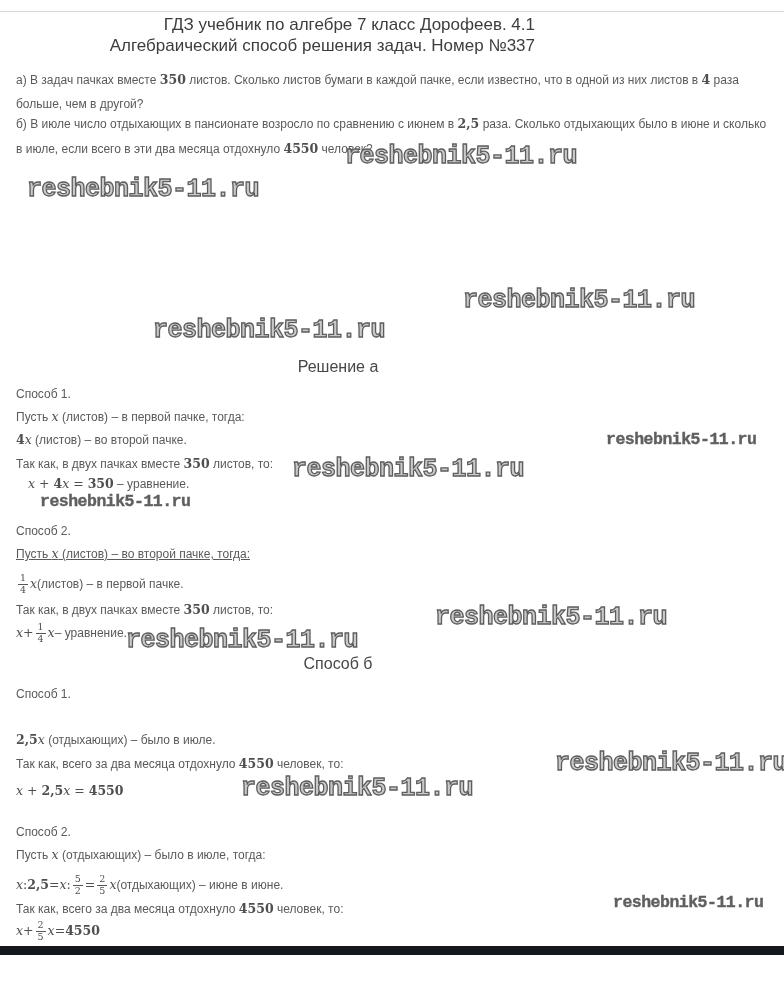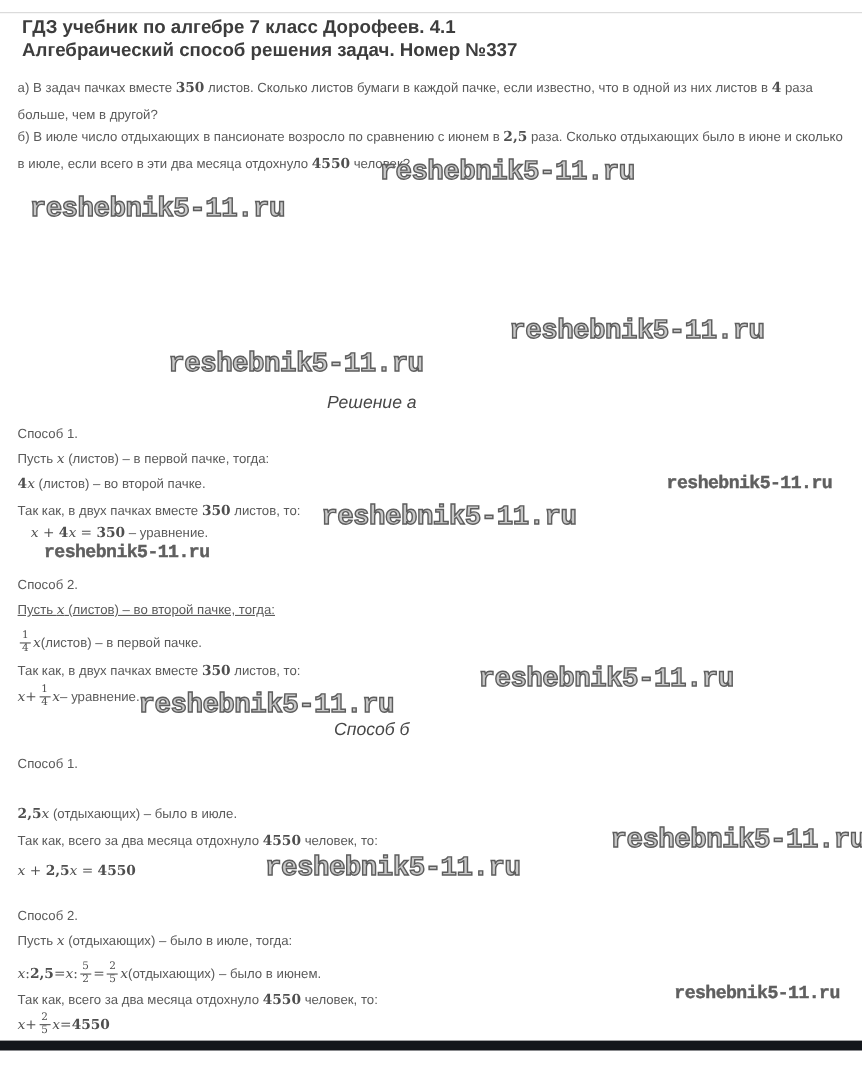--- a/index.html
+++ b/index.html
@@ -1,28 +1,28 @@
 <!DOCTYPE html>
 <html><head>
 <meta charset="utf-8">
 <style>
   html,body{margin:0;padding:0;}
   body{width:784px;height:987px;background:#ffffff;font-family:"Liberation Sans",sans-serif;overflow:hidden;}
   .page{position:relative;width:784px;height:987px;background:#ffffff;}
   .top-line{position:absolute;left:0;top:11px;width:784px;height:1px;background:#d8d8d8;}
   .bottom-bar{position:absolute;left:0;top:946px;width:784px;height:9px;background:#14171c;}
 
-  .titlebox{position:absolute;left:0;top:14px;width:535px;text-align:left;color:#3d3d3d;
-            font-size:17px;line-height:21px;font-weight:700;margin-left:20px;}
+  .titlebox{position:absolute;left:0;top:14px;width:535px;text-align:right;color:#3d3d3d;
+            font-size:17px;line-height:21px;font-weight:400;}
 
   .para{position:absolute;left:16px;width:752px;font-size:12px;line-height:23.5px;color:#5a5a5a;}
   .para-a{top:68px;}
   .para-b{top:112px;}
 
-  .heading{position:absolute;left:0;width:676px;text-align:center;font-size:16px;color:#474747;font-style:italic;}
+  .heading{position:absolute;left:0;width:676px;text-align:center;font-size:16px;color:#474747;}
   .heading-a{top:358px;}
   .heading-b{top:655px;}
 
   .line{position:absolute;left:16px;font-size:12px;line-height:16px;color:#5a5a5a;white-space:nowrap;}
   .fline{display:flex;align-items:center;height:24px;}
 
   
   .mt-tx{font-family:"Liberation Sans",sans-serif;}
   .mt-rm{font-family:"DejaVu Serif",serif;color:#4f4f4f;font-size:12.5px;}
   .mt-it{font-family:"DejaVu Serif",serif;font-style:italic;color:#4f4f4f;font-size:12.5px;}
@@ -128,21 +128,21 @@
       <span class="frac">
         <span class="num">5</span>
         <span class="den">2</span>
       </span>
       <span class="mt-rm"> = </span>
       <span class="frac">
         <span class="num">2</span>
         <span class="den">5</span>
       </span>
       <span class="mt-it">x</span>
-      <span class="mt-tx"> (отдыхающих) – было в июнем.</span>
+      <span class="mt-tx"> (отдыхающих) – июне в июне.</span>
     </div>
   <div class="line t901"><span class="mt-tx">Так как, всего за два месяца отдохнуло </span><span class="mt-b">4550</span><span class="mt-tx"> человек, то:</span></div>
   <div class="line fline t919">
       <span class="mt-it">x</span>
       <span class="mt-rm"> + </span>
       <span class="frac">
         <span class="num">2</span>
         <span class="den">5</span>
       </span>
       <span class="mt-it">x</span>

